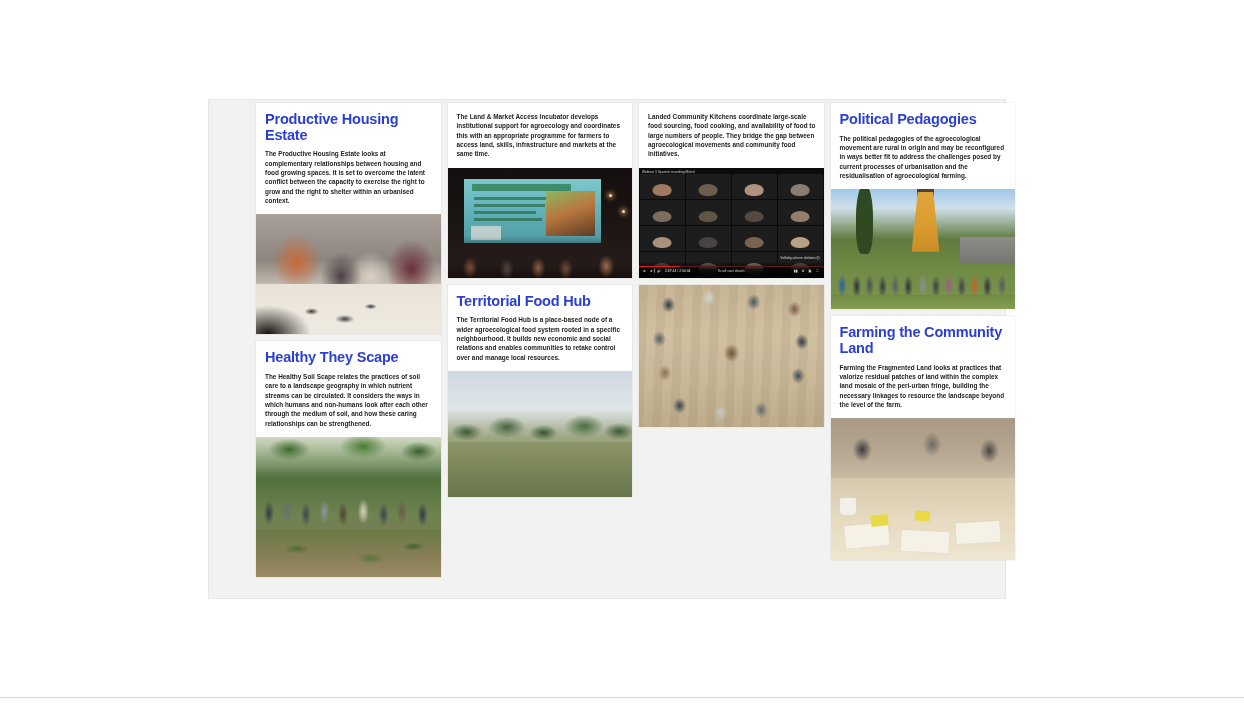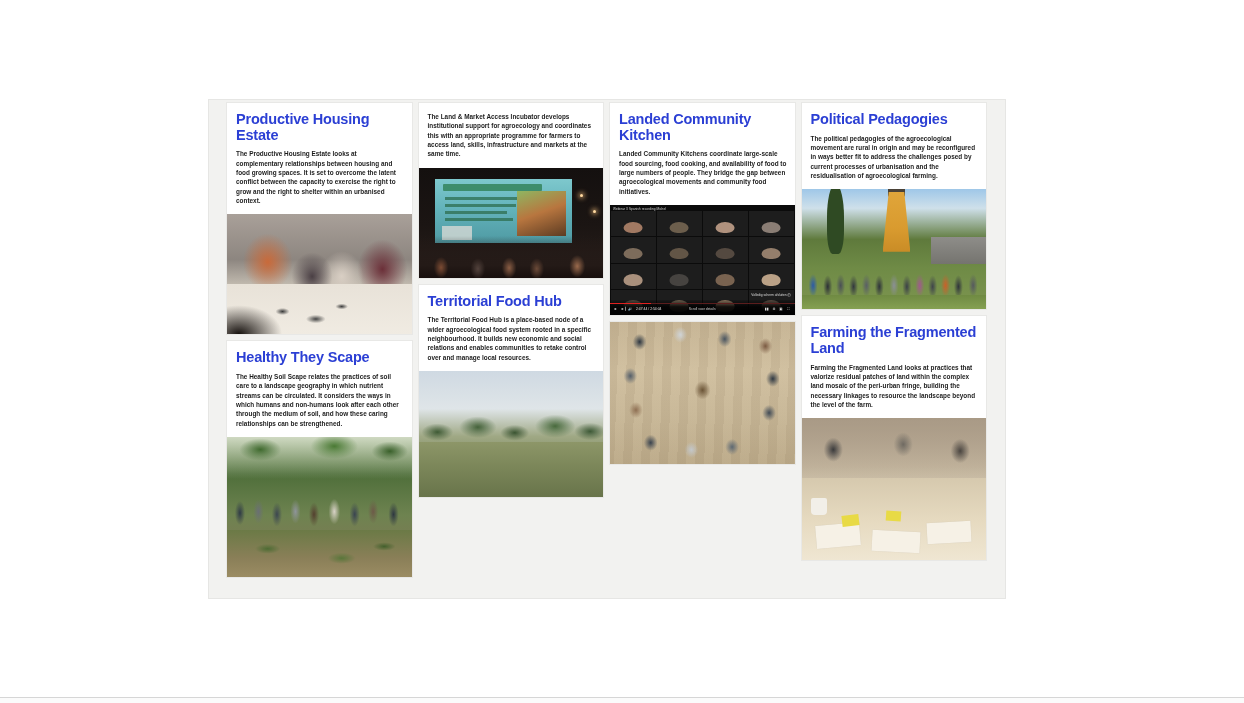--- a/index.html
+++ b/index.html
@@ -25,21 +25,21 @@
     left: 208px;
     top: 99px;
     width: 798px;
     height: 500px;
     background: #f2f2f0;
     border: 1px solid #e6e6e4;
   }
 
   #masonry {
     position: absolute;
-    left: 196px;
+    left: 225px;
     top: 103px;
     width: 790px;
     height: 492px;
     display: flex;
     gap: 7px;
     align-items: flex-start;
     padding-left: 31px;
   }
 
   .column {
@@ -440,21 +440,20 @@
           <div class="field"></div>
         </div>
       </div>
 
     </div>
 
     <div class="column">
 
       <div class="card">
         <div class="card-text">
-          <div class="card-title">Landed Community Kitchen</div>
           <div class="card-body">Landed Community Kitchens coordinate large-scale food sourcing, food cooking, and availability of food to large numbers of people. They bridge the gap between agroecological movements and community food initiatives.</div>
         </div>
         <div class="card-photo ph-video">
           <div class="vlabel">Webinar 3 Spanish recording Michel</div>
           <div class="grid">
             <div class="tile" style="color:#b98a6e"></div>
             <div class="tile" style="color:#7a6a55"></div>
             <div class="tile" style="color:#caa78f"></div>
             <div class="tile" style="color:#9e8e84"></div>
             <div class="tile" style="color:#8e7a66"></div>
@@ -509,21 +508,21 @@
           <div class="silo-top"></div>
           <div class="silo"></div>
           <div class="barn"></div>
           <div class="row"></div>
           <div class="grass"></div>
         </div>
       </div>
 
       <div class="card">
         <div class="card-text">
-          <div class="card-title">Farming the Fragmented Land</div>
+          <div class="card-title">Farming the Community Land</div>
           <div class="card-body">Farming the Fragmented Land looks at practices that valorize residual patches of land within the complex land mosaic of the peri-urban fringe, building the necessary linkages to resource the landscape beyond the level of the farm.</div>
         </div>
         <div class="card-photo ph-table">
           <div class="persons"></div>
           <div class="deskrow"></div>
           <div class="paper p1"></div>
           <div class="paper p2"></div>
           <div class="paper p3"></div>
           <div class="sticky s1"></div>
           <div class="sticky s2"></div>

